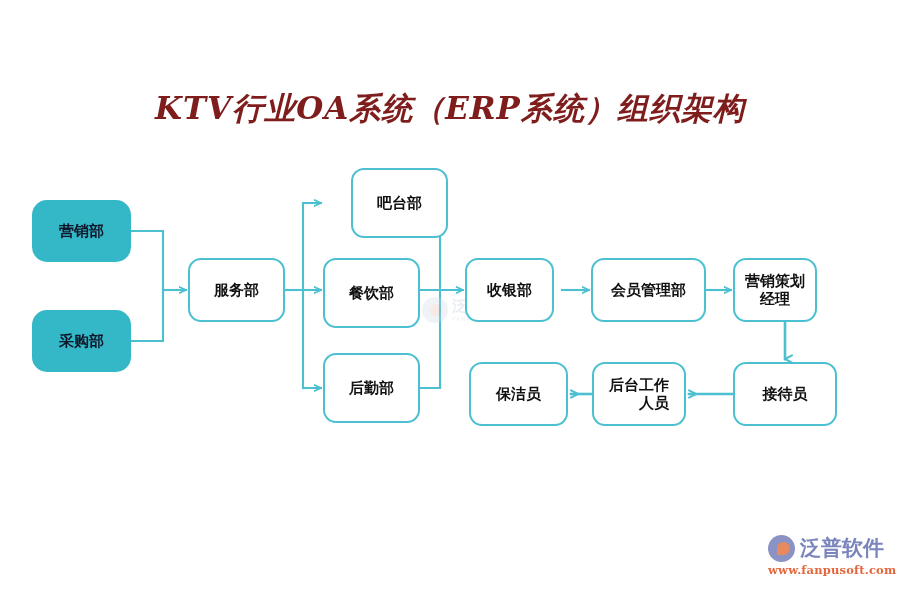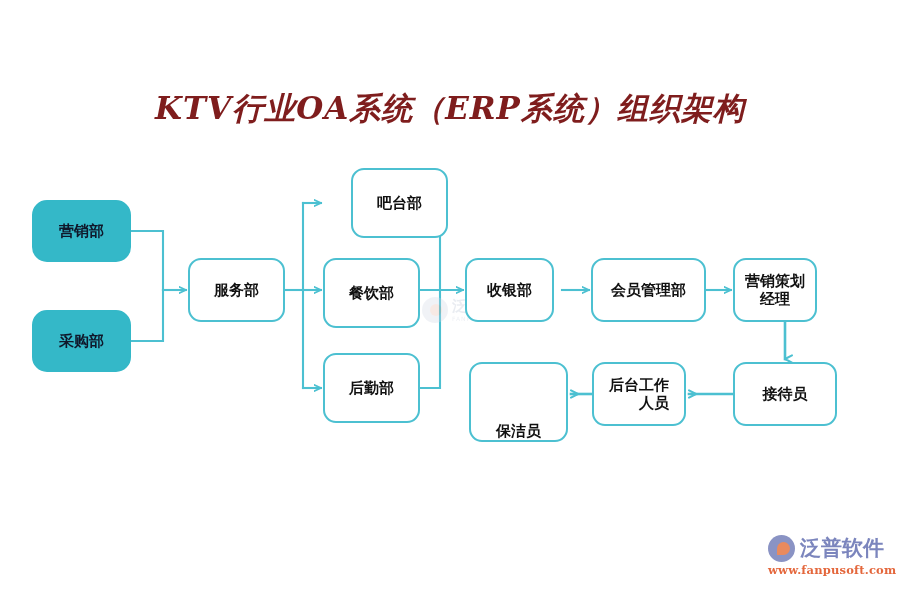--- a/index.html
+++ b/index.html
@@ -249,21 +249,21 @@
 
   <div class="node plain" style="left:733px; top:362px; width:104px; height:64px;">
     <span>接待员</span>
   </div>
 
   <div class="node plain" style="left:592px; top:362px; width:94px;  height:64px;">
     <span style="white-space:pre-line;text-align:right;">后台工作
 人员</span>
   </div>
 
-  <div class="node plain" style="left:469px; top:362px; width:99px;  height:80px;align-items:flex-end;">
+  <div class="node plain" style="left:469px; top:362px; width:99px;  height:64px;">
     <span>保洁员</span>
   </div>
 
   <div class="watermark-center">
     <div class="wm-mark"></div>
     <div>
       <div class="wm-text">泛普软件</div>
       <div class="wm-text wm-sub">FANPU SOFTWARE</div>
     </div>
   </div>

